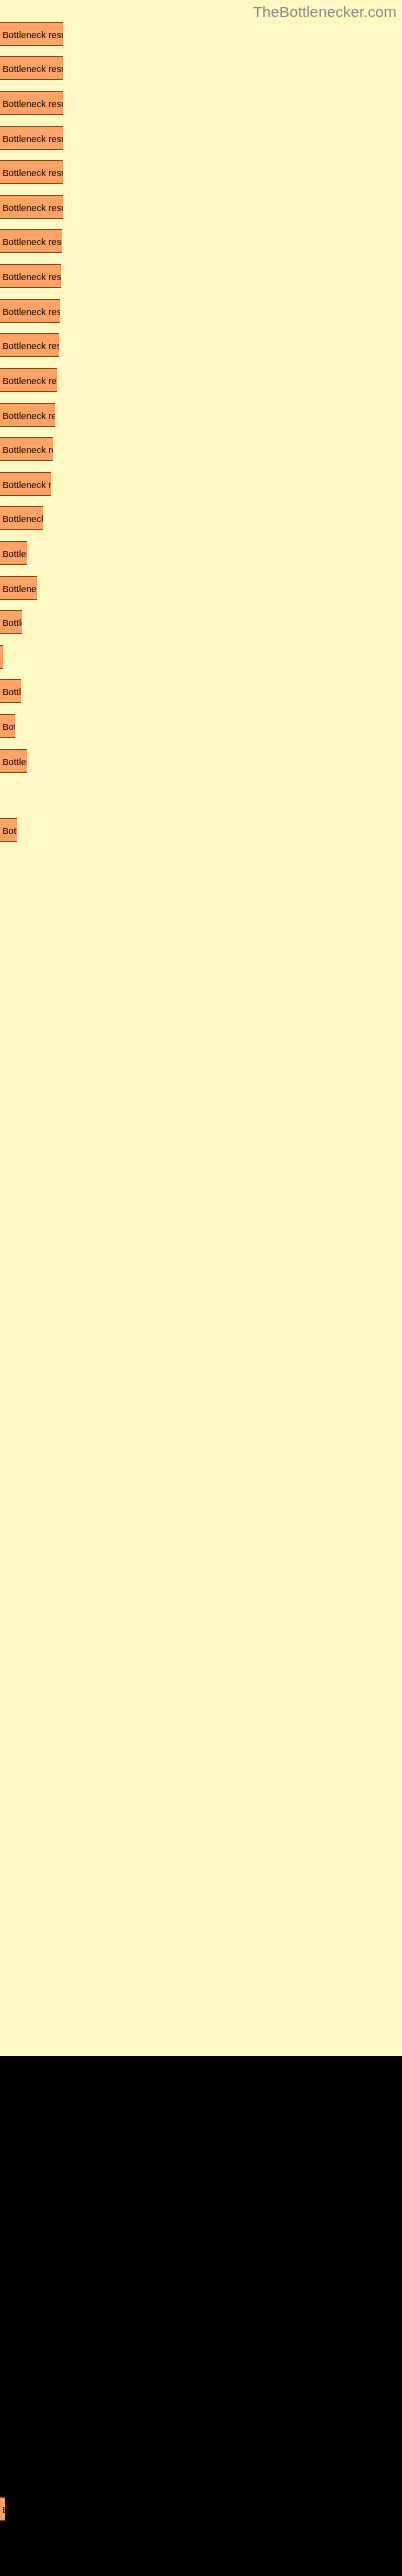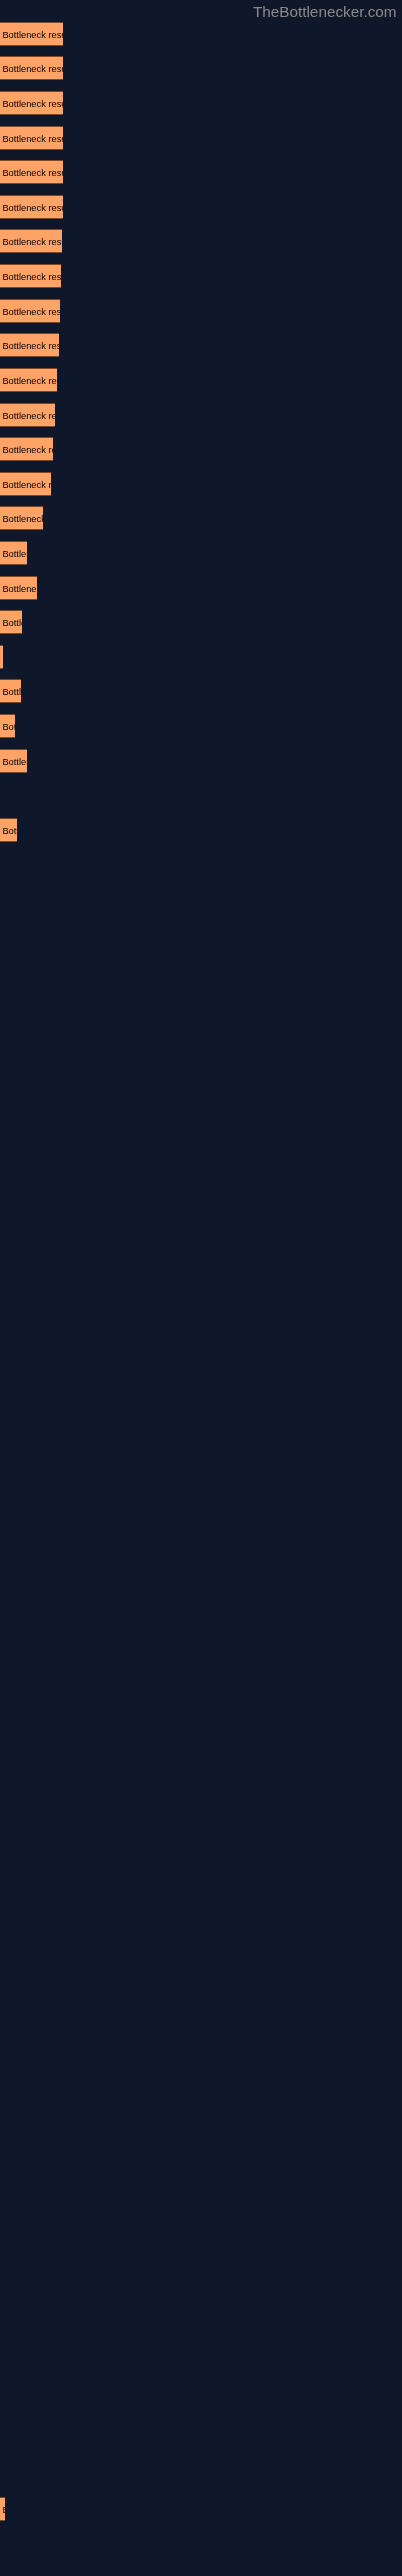--- a/index.html
+++ b/index.html
@@ -12,22 +12,22 @@
     height: 2576px;
     position: relative;
     font-family: "Liberation Sans", sans-serif;
     overflow: hidden;
   }
   #chart-root {
     position: absolute;
     left: 0;
     top: 0;
     width: 403px;
-    height: 2576px;
-    background: #0f172a;
+    height: 2056px;
+    background: #fef9c3;
   }
   #site-title {
     position: absolute;
     right: 6.4px;
     top: 1.6px;
     color: #8a8a8a;
     font-size: 15.3px;
     line-height: 19.3px;
     letter-spacing: 0px;
     white-space: nowrap;

